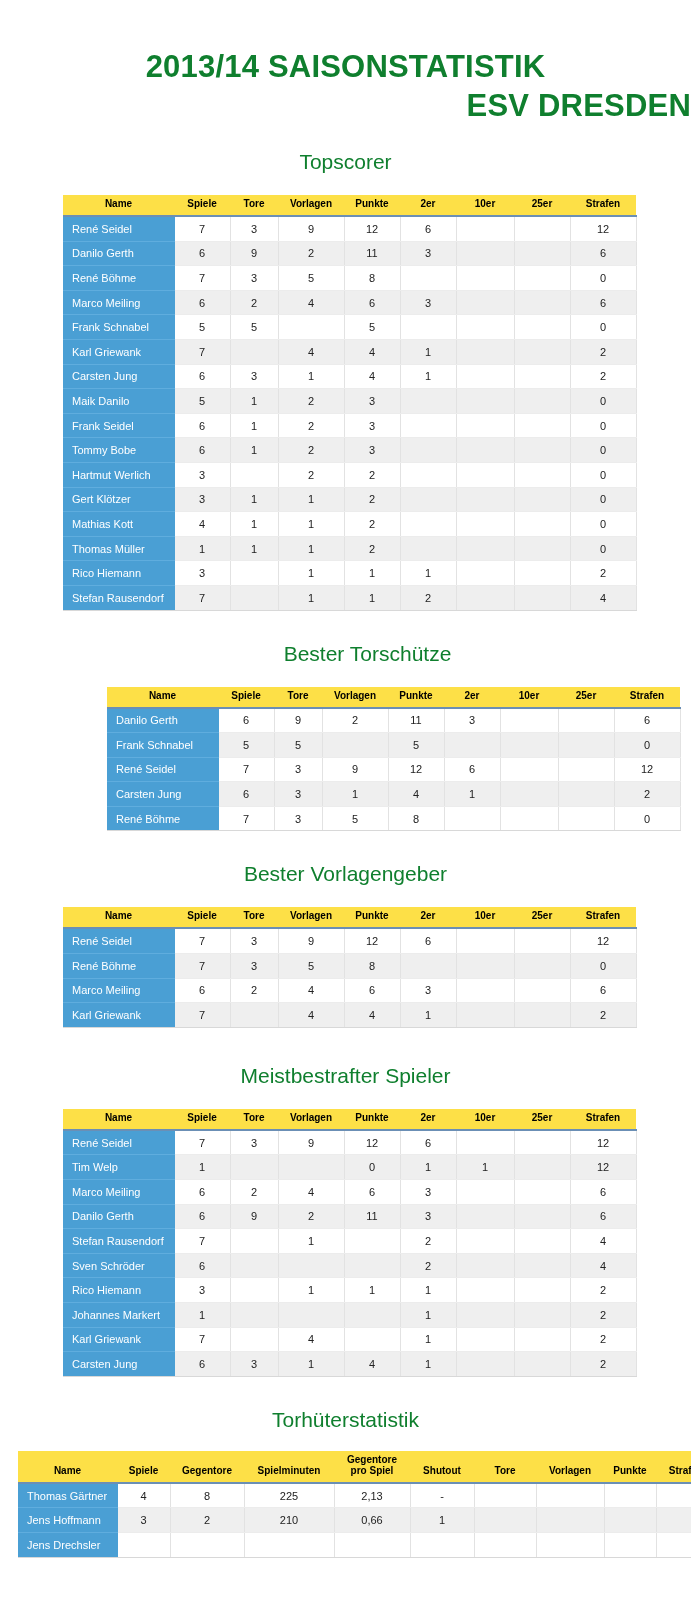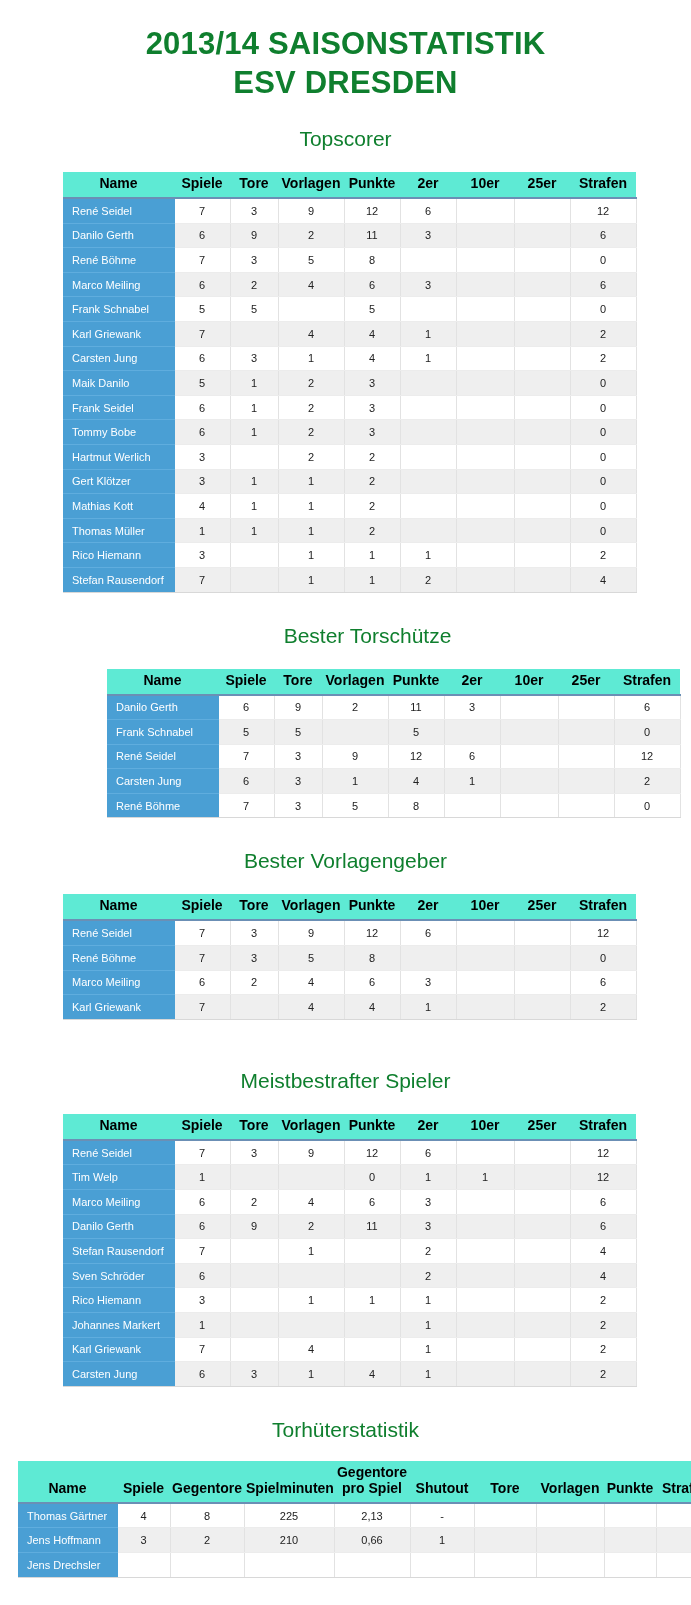--- a/index.html
+++ b/index.html
@@ -20,47 +20,47 @@
     height: 1605px;
     background: #ffffff;
   }
   .main-title {
     color: #0f7f2e;
     font-weight: bold;
     font-size: 31px;
     line-height: 39px;
     text-align: center;
     letter-spacing: 0.2px;
-    padding-top: 24px;
+    padding-top: 47px;
     margin: 0;
   }
-  .main-title .line2 { display: block; }
+  .main-title .line2 { display: block; text-align: right; }
 
   .section-title {
     color: #0f7f2e;
     font-size: 21px;
     line-height: 26px;
     text-align: center;
     font-weight: normal;
     margin: 0;
   }
 
   
   table.stat {
     border-collapse: collapse;
     table-layout: fixed;
     font-size: 11px;
   }
   table.stat thead th {
     font-weight: bold;
-    font-size: 14px;
+    font-size: 10px;
     color: #000;
     text-align: center;
     padding: 3px 2px 6px 2px;
-    background: #5eead4;
+    background: #fde047;
     border: none;
     vertical-align: bottom;
   }
   table.stat thead th.name-h {
     text-align: center;
   }
   table.stat tbody tr td {
     height: 23.6px;
     text-align: center;
     color: #222;
@@ -476,21 +476,21 @@
                 <td>4</td>
                 <td>1</td>
                 <td></td>
                 <td></td>
                 <td>2</td>
               </tr>
             </tbody>
           </table>
         </div>
       </div>
-      <div class="tbl-wrap" style="margin-top: 48px;">
+      <div class="tbl-wrap" style="margin-top: 35px;">
         <h2 class="section-title">Meistbestrafter Spieler</h2>
         <div style="margin-top: 20px; margin-left: 63px;">
           <table class="stat" style="width: 573px;">
             <colgroup>
               <col style="width: 111px;">
               <col style="width: 56px;">
               <col style="width: 48px;">
               <col style="width: 66px;">
               <col style="width: 56px;">
               <col style="width: 56px;">

